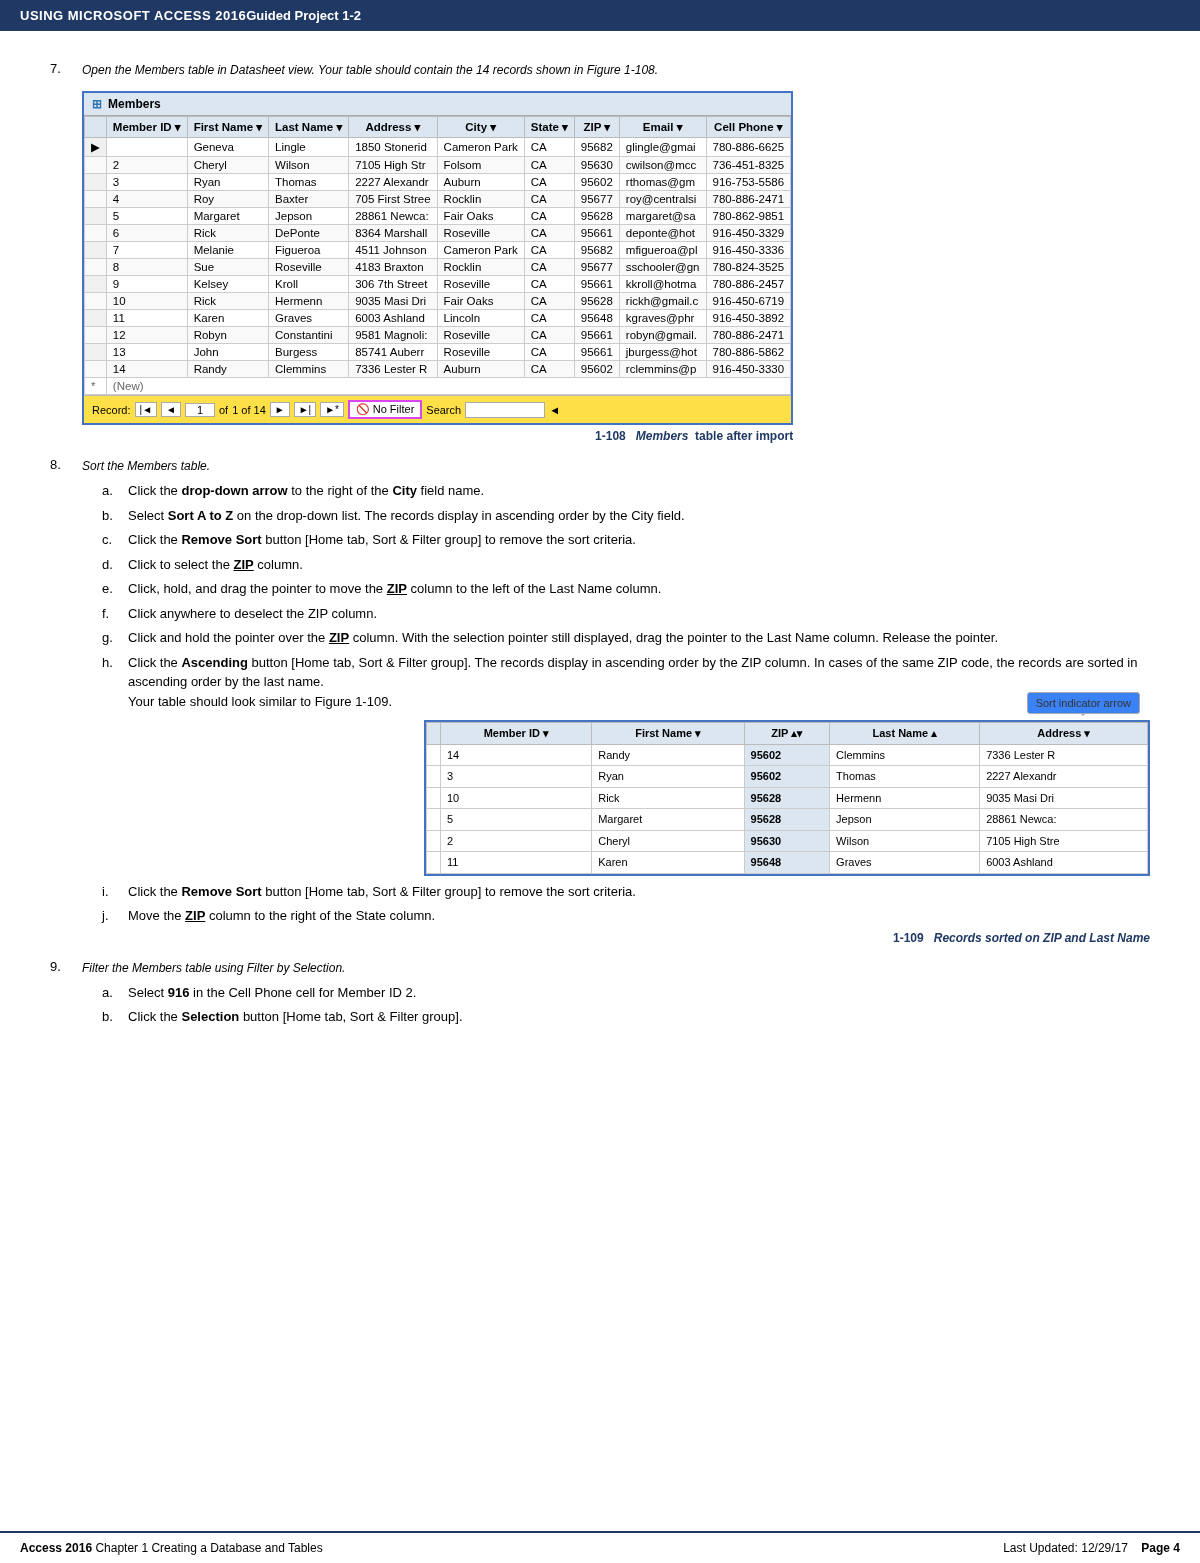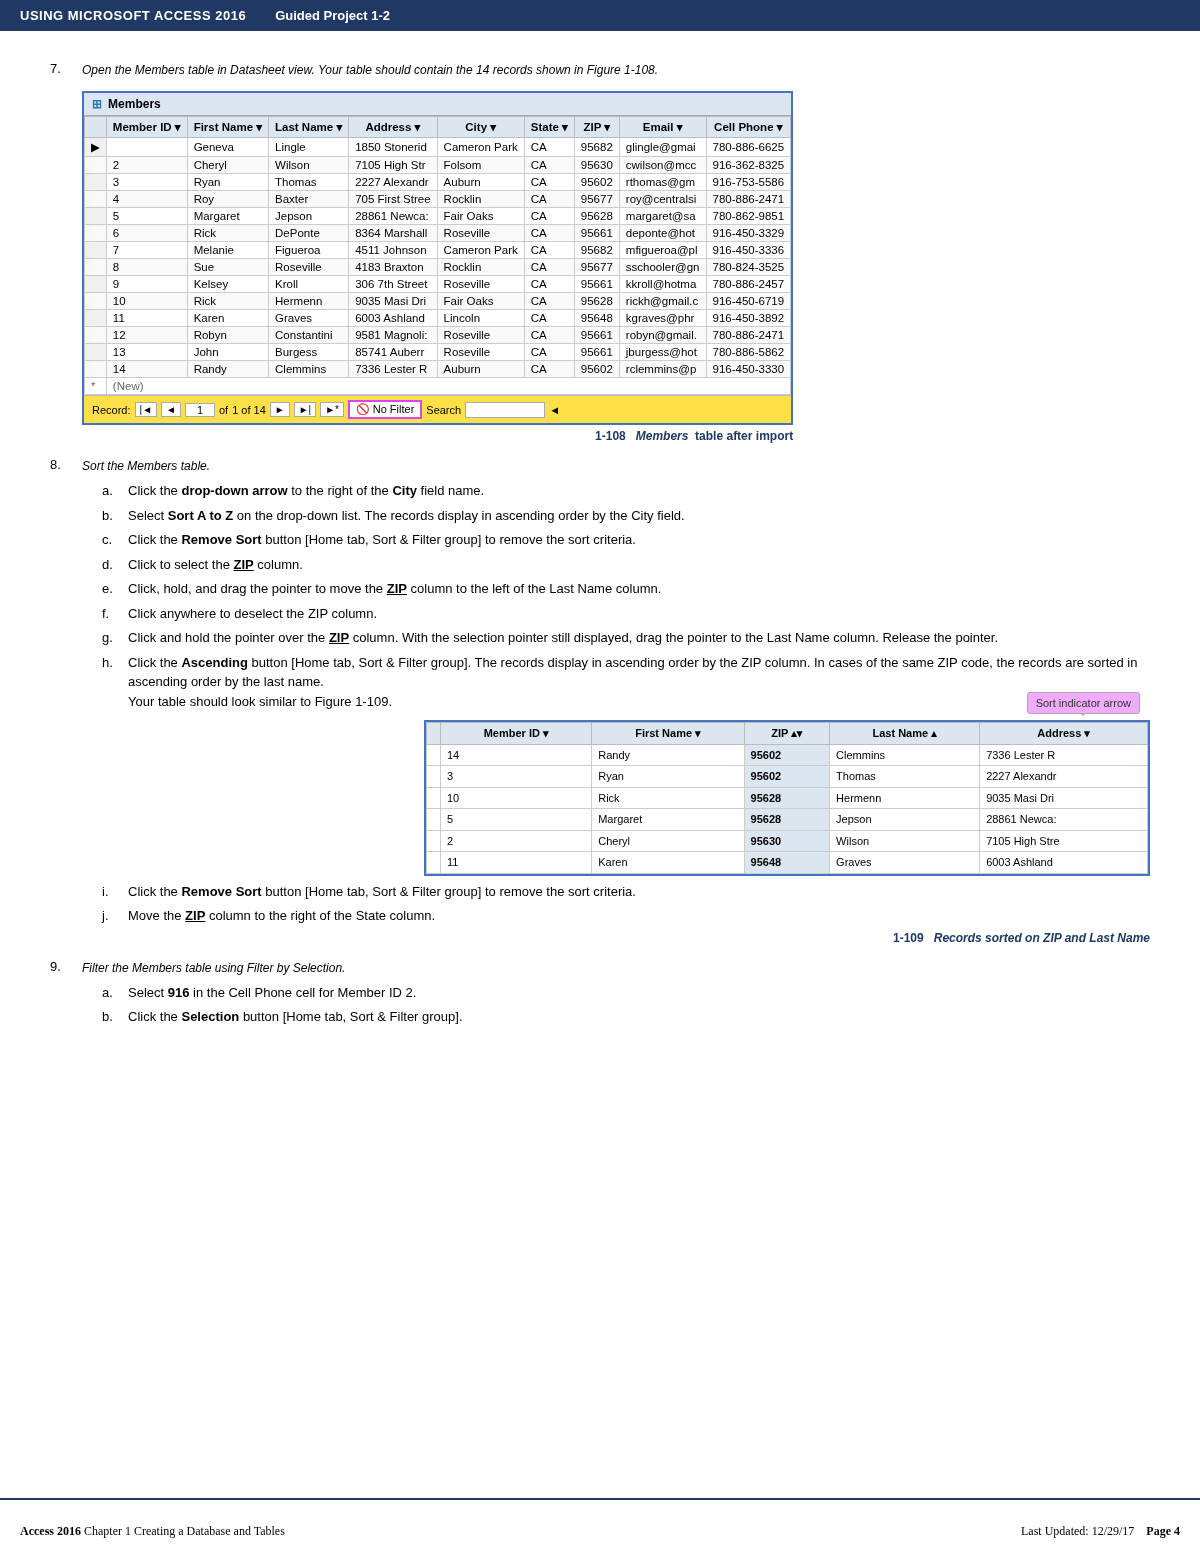--- a/index.html
+++ b/index.html
@@ -21,21 +21,20 @@
       padding: 8px 20px;
     }
     .page-header-left {
       font-size: 13px;
       font-weight: bold;
       letter-spacing: 0.5px;
     }
     .page-header-right {
       font-size: 13px;
       font-weight: bold;
-      margin-left: 29px;
     }
 
     
     .page-content {
       padding: 30px 50px 20px 50px;
     }
     .step-text {
       font-size: 12px;
       line-height: 1.5;
       font-style: italic;
@@ -201,28 +200,27 @@
     .sort-mini-table td {
       border: 1px solid #ccc;
       padding: 2px 6px;
       white-space: nowrap;
       font-size: 11px;
     }
 
     
     .page-footer {
       border-top: 2px solid #1f3864;
-      padding: 24px 20px;
+      padding: 8px 20px;
       display: flex;
       justify-content: space-between;
       position: absolute;
       bottom: 0;
       left: 0;
       right: 0;
-      font-family: Liberation Serif, serif;
     }
     .footer-left {
       font-size: 12px;
     }
     .footer-left .product-name {
       font-weight: bold;
     }
     .footer-right {
       font-size: 12px;
     }
@@ -234,21 +232,21 @@
     }
 
     
     .sort-indicator-container {
       margin-bottom: 6px;
       display: flex;
       justify-content: flex-end;
       padding-right: 10px;
     }
     .sort-callout {
-      background: #f0abfc;
+      background: #3b82f6;
       border: 1px solid #aaa;
       border-radius: 3px;
       padding: 2px 8px;
       font-size: 11px;
       color: #333;
       position: relative;
     }
     .sort-callout::after {
       content: '';
       position: absolute;
@@ -312,21 +310,21 @@
                 <tr>
       <td class="row-selector"></td>
       <td>2</td>
       <td>Cheryl</td>
       <td>Wilson</td>
       <td>7105 High Str</td>
       <td>Folsom</td>
       <td>CA</td>
       <td>95630</td>
       <td>cwilson@mcc</td>
-      <td>916-362-8325</td>
+      <td>736-451-8325</td>
     </tr>
                 <tr>
       <td class="row-selector"></td>
       <td>3</td>
       <td>Ryan</td>
       <td>Thomas</td>
       <td>2227 Alexandr</td>
       <td>Auburn</td>
       <td>CA</td>
       <td>95602</td>

